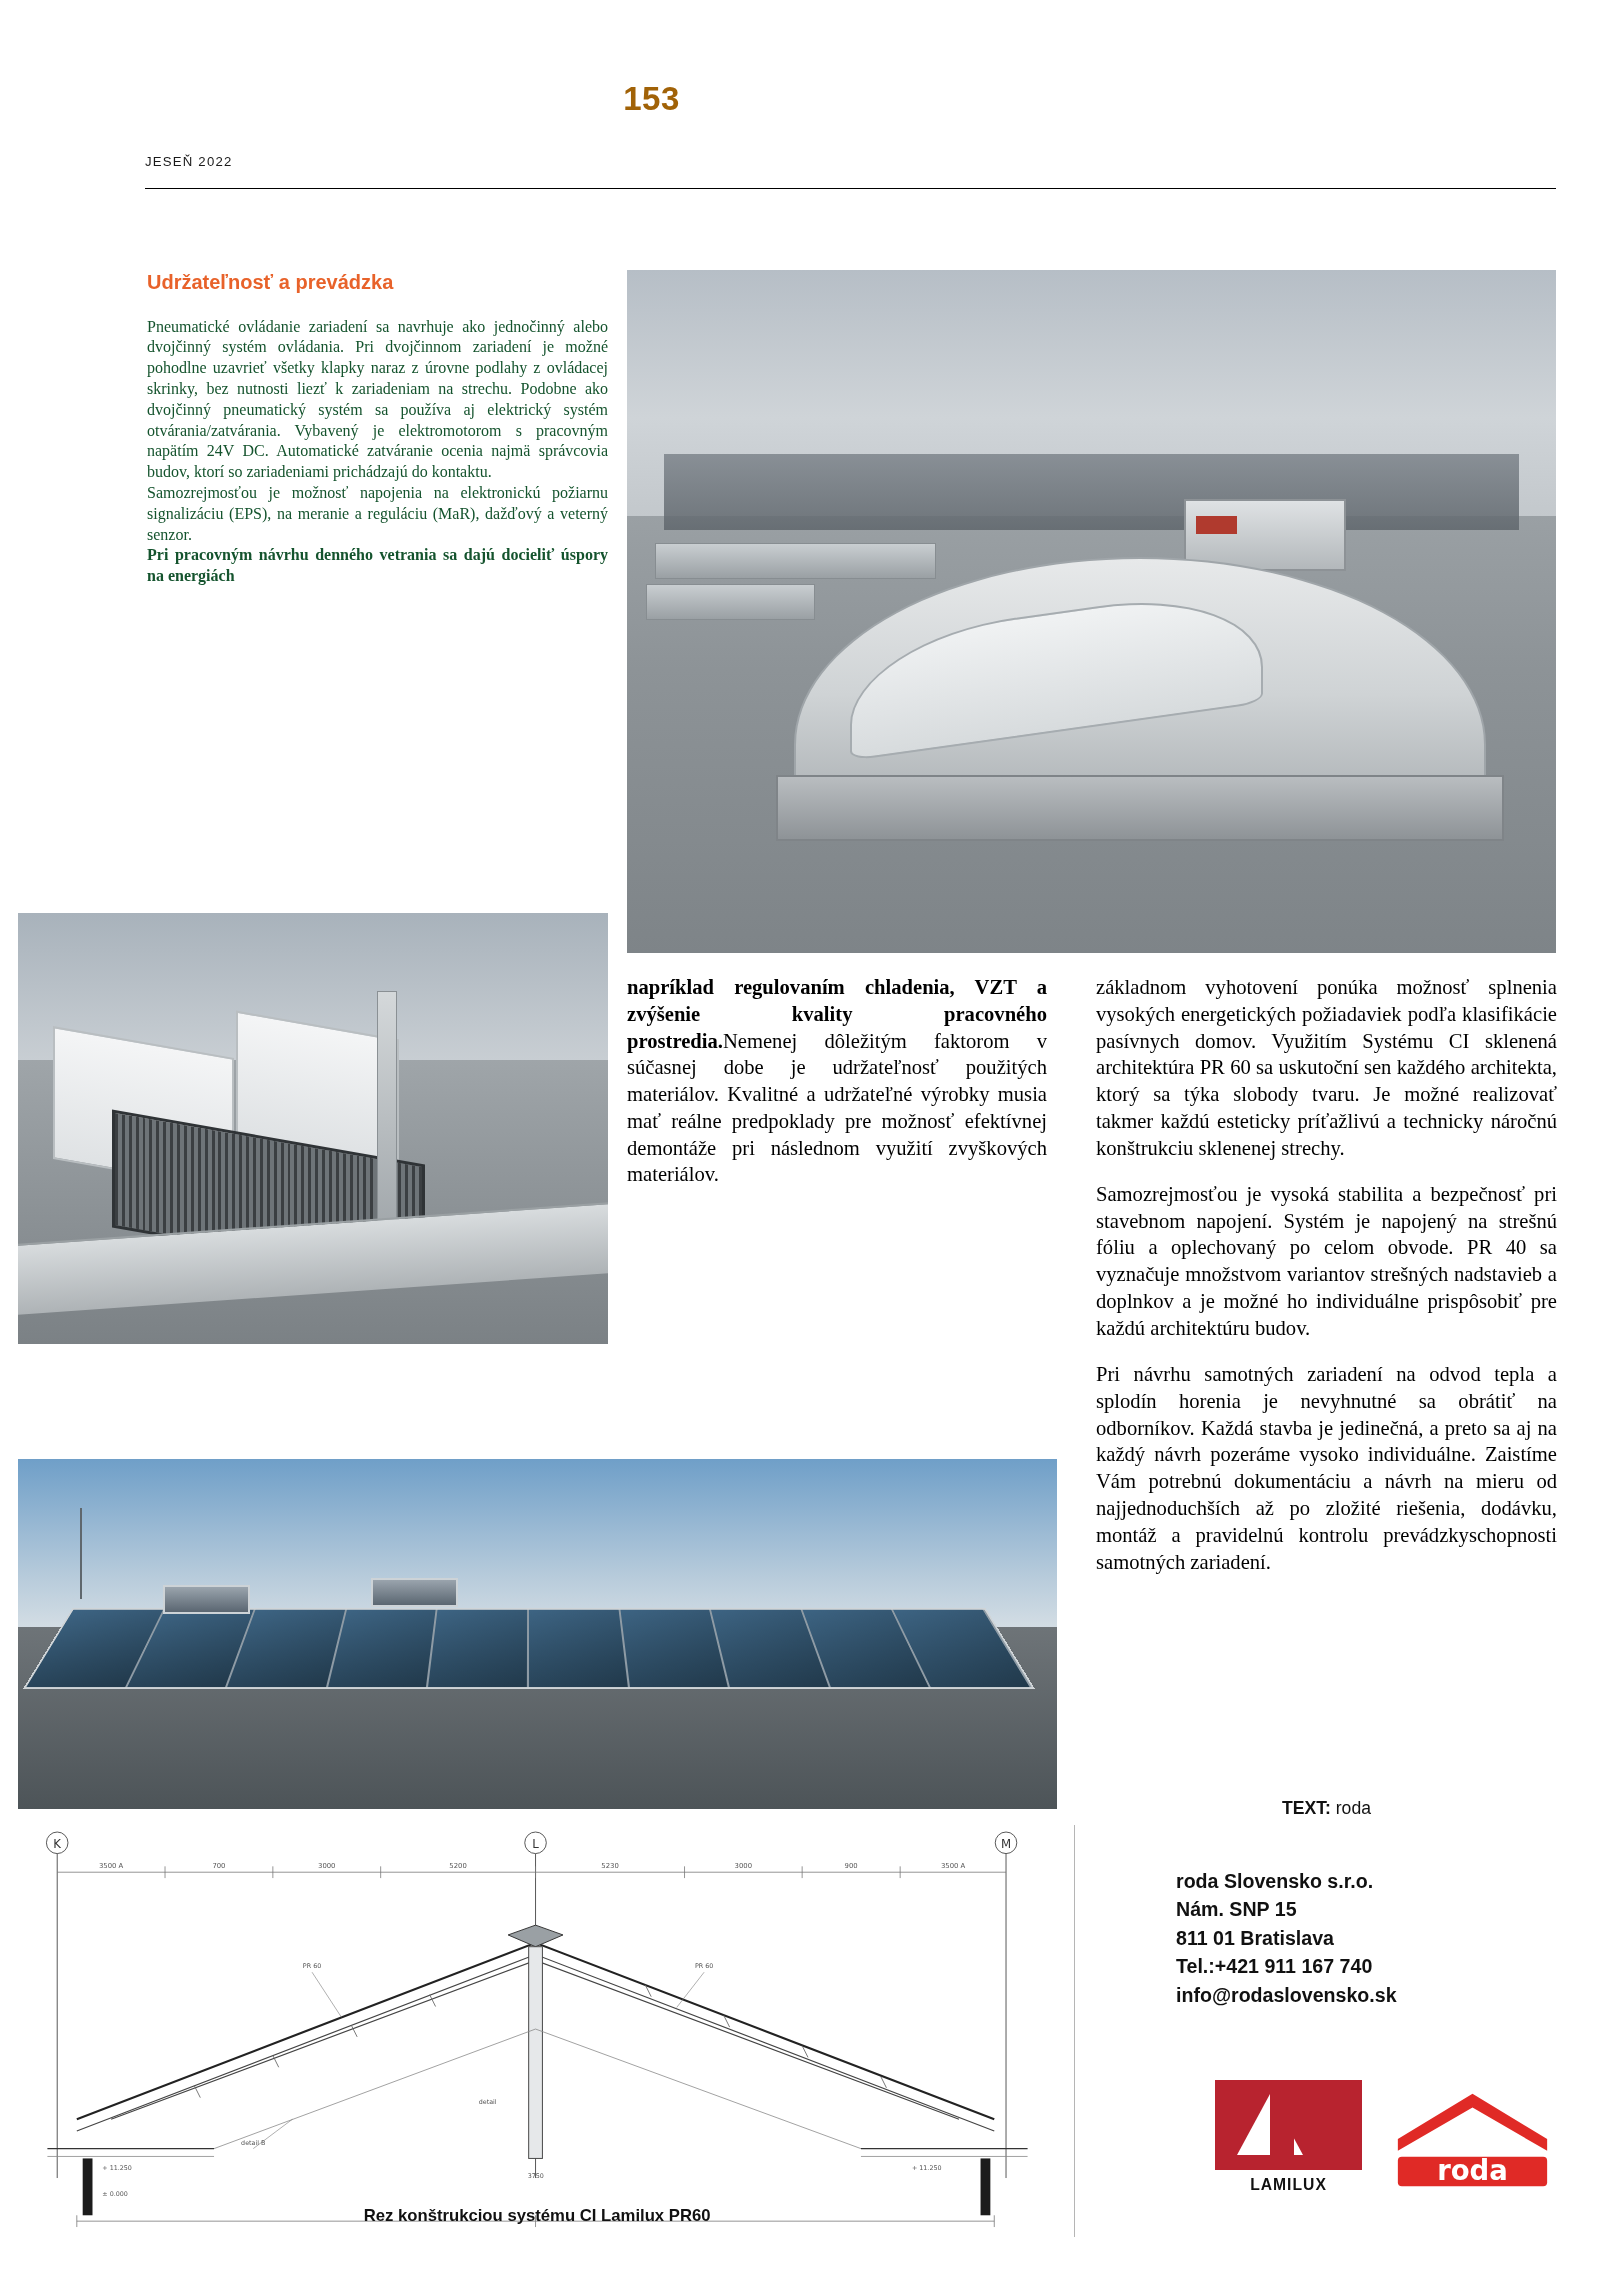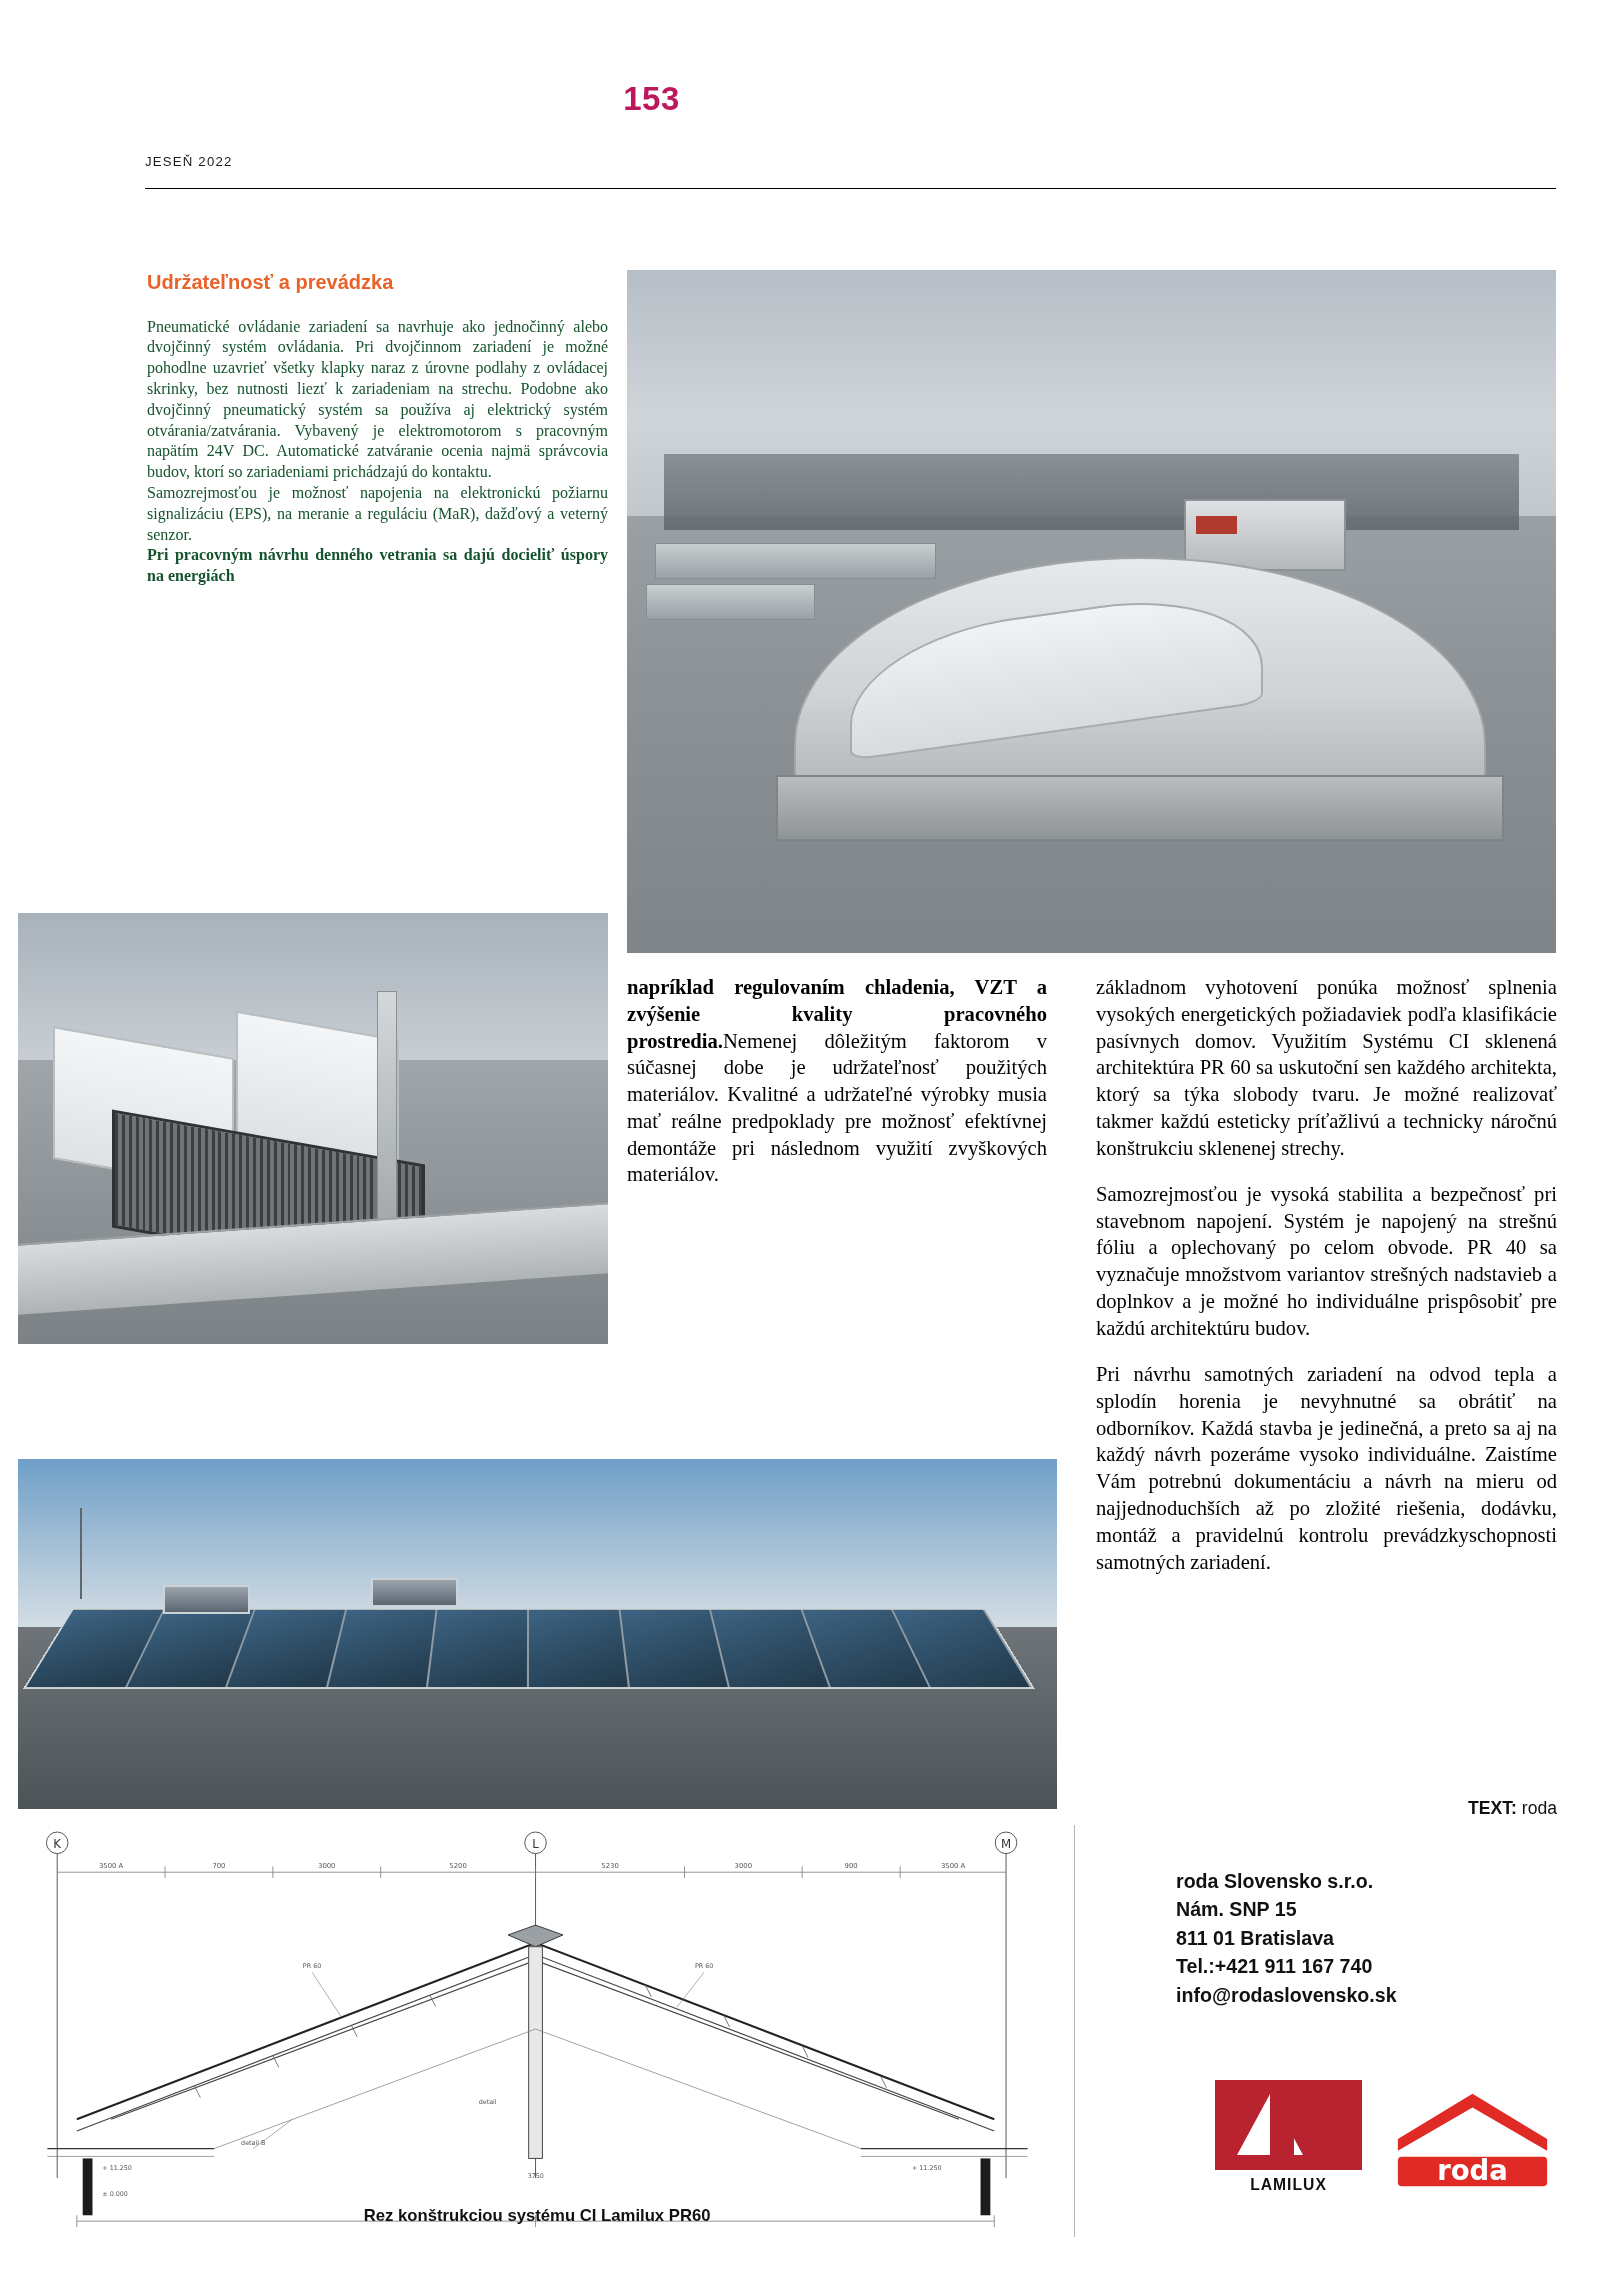--- a/index.html
+++ b/index.html
@@ -20,21 +20,21 @@
   .page-number {
     position: absolute;
     top: 80px;
     left: 0;
     width: 1303px;
     text-align: center;
     font-family: "Liberation Sans", sans-serif;
     font-weight: bold;
     font-size: 33px;
     letter-spacing: 0.5px;
-    color: #be185d;
+    color: #a16207;
   }
   .issue-label {
     position: absolute;
     top: 154px;
     left: 145px;
     font-family: "Liberation Sans", sans-serif;
     font-size: 13.2px;
     letter-spacing: 1.2px;
     color: #1a1a1a;
   }
@@ -271,21 +271,21 @@
     height: 412px;
     background: #b5b5b5;
   }
 
   
   .credit {
     position: absolute;
     top: 1798px;
     left: 1096px;
     width: 461px;
-    text-align: right;
+    text-align: center;
     font-family: "Liberation Sans", sans-serif;
     font-size: 17.6px;
     color: #111;
   }
   .credit b { font-weight: bold; }
   .contact {
     position: absolute;
     top: 1867px;
     left: 1176px;
     width: 382px;

